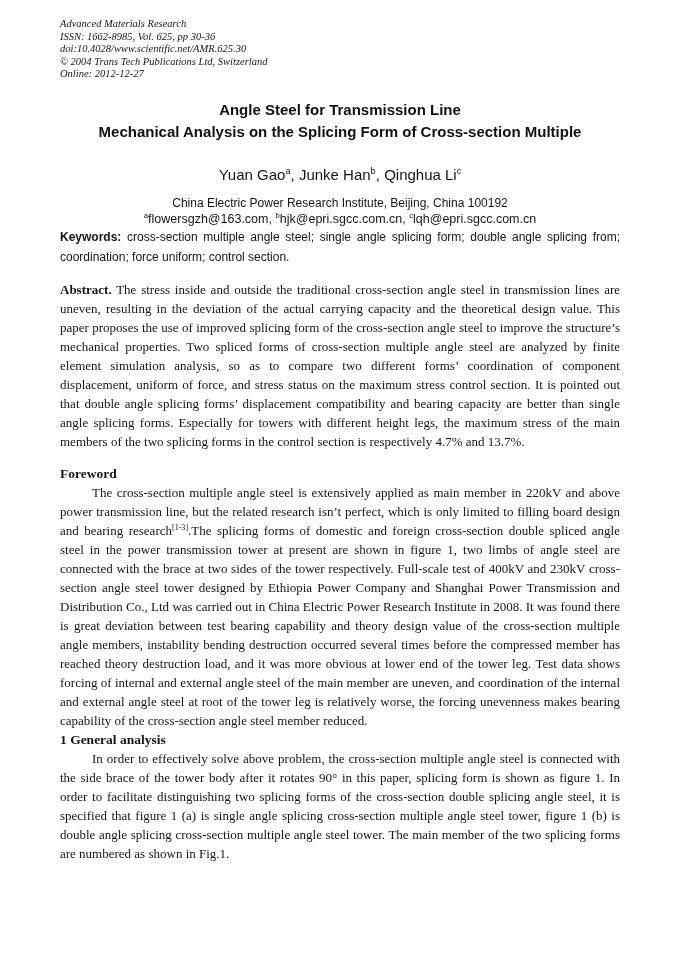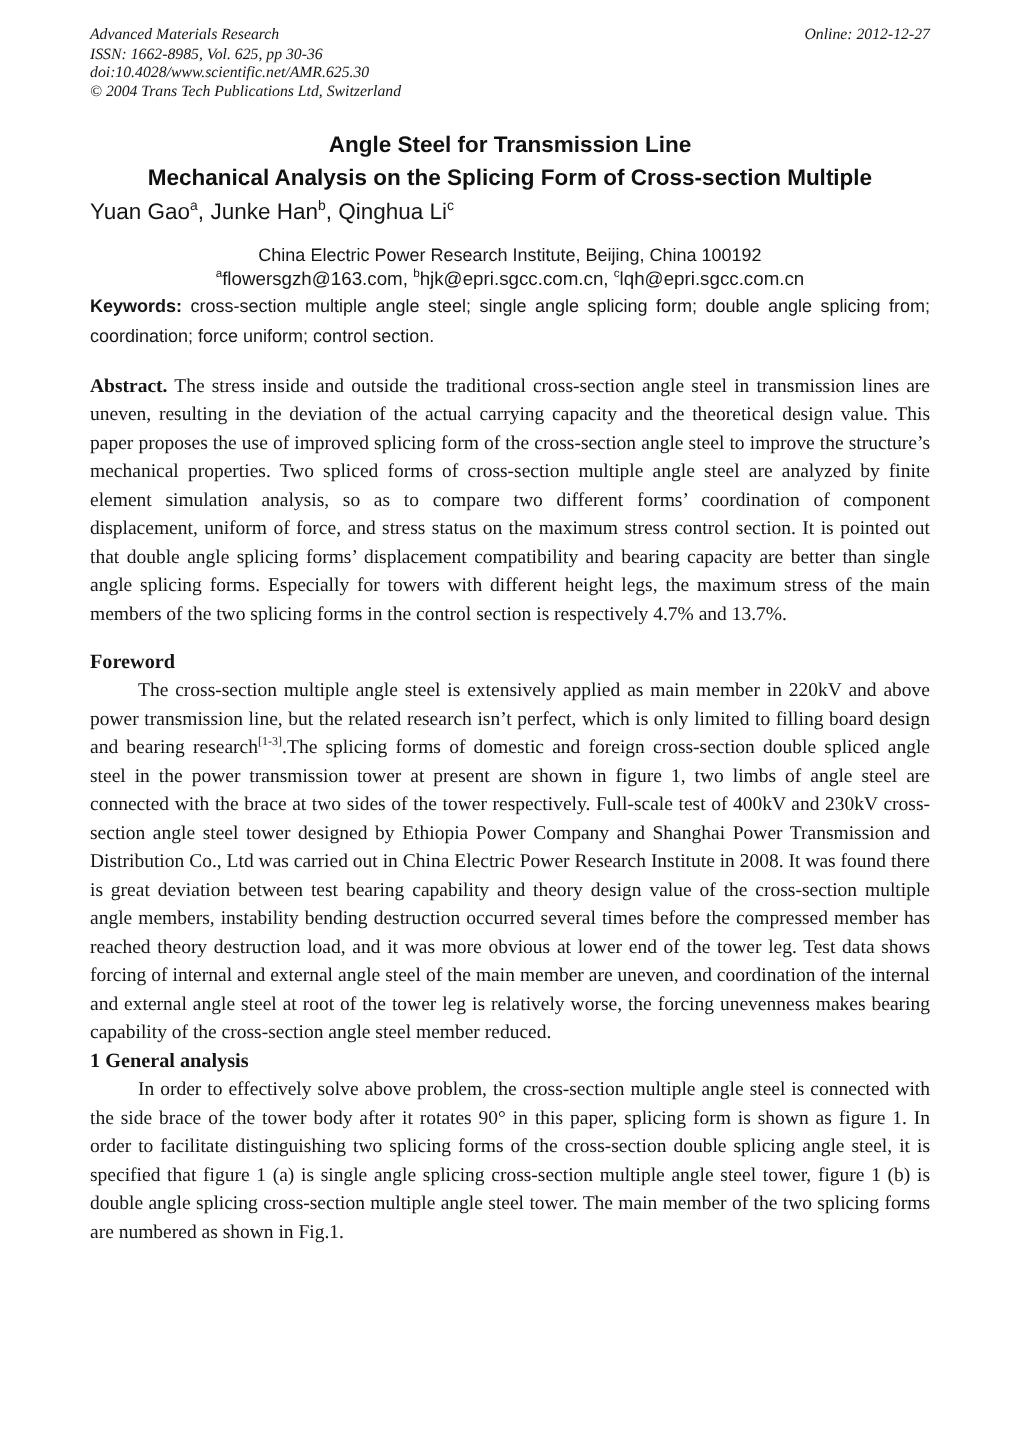--- a/index.html
+++ b/index.html
@@ -16,37 +16,39 @@
     overflow: hidden;
     box-sizing: border-box;
     padding: 18px 58px 0 60px;
   }
   
   .jheader {
     display: flex;
     justify-content: space-between;
     align-items: flex-start;
     font: italic 10.5px/12.5px "Liberation Serif", serif;
+    flex-direction: column;
   }
   .jheader .left div { white-space: nowrap; }
   .jheader .right { white-space: nowrap; }
   
   .title-block {
     margin-top: 16px;
     text-align: center;
     font-family: "Liberation Sans", sans-serif;
     font-weight: bold;
     font-size: 15px;
     color: #111;
   }
   .title-line { line-height: 22px; white-space: nowrap; }
   .title-line.second { margin-top: 18px; }
   
   .authors {
-    margin-top: 2px;
+    margin-top: 22px;
+    text-align: center;
     font: 15px/20px "Liberation Sans", sans-serif;
   }
   .authors sup, .emails sup {
     font-size: 0.62em;
     vertical-align: super;
     line-height: 0;
   }
   .affiliation {
     margin-top: 10px;
     text-align: center;

